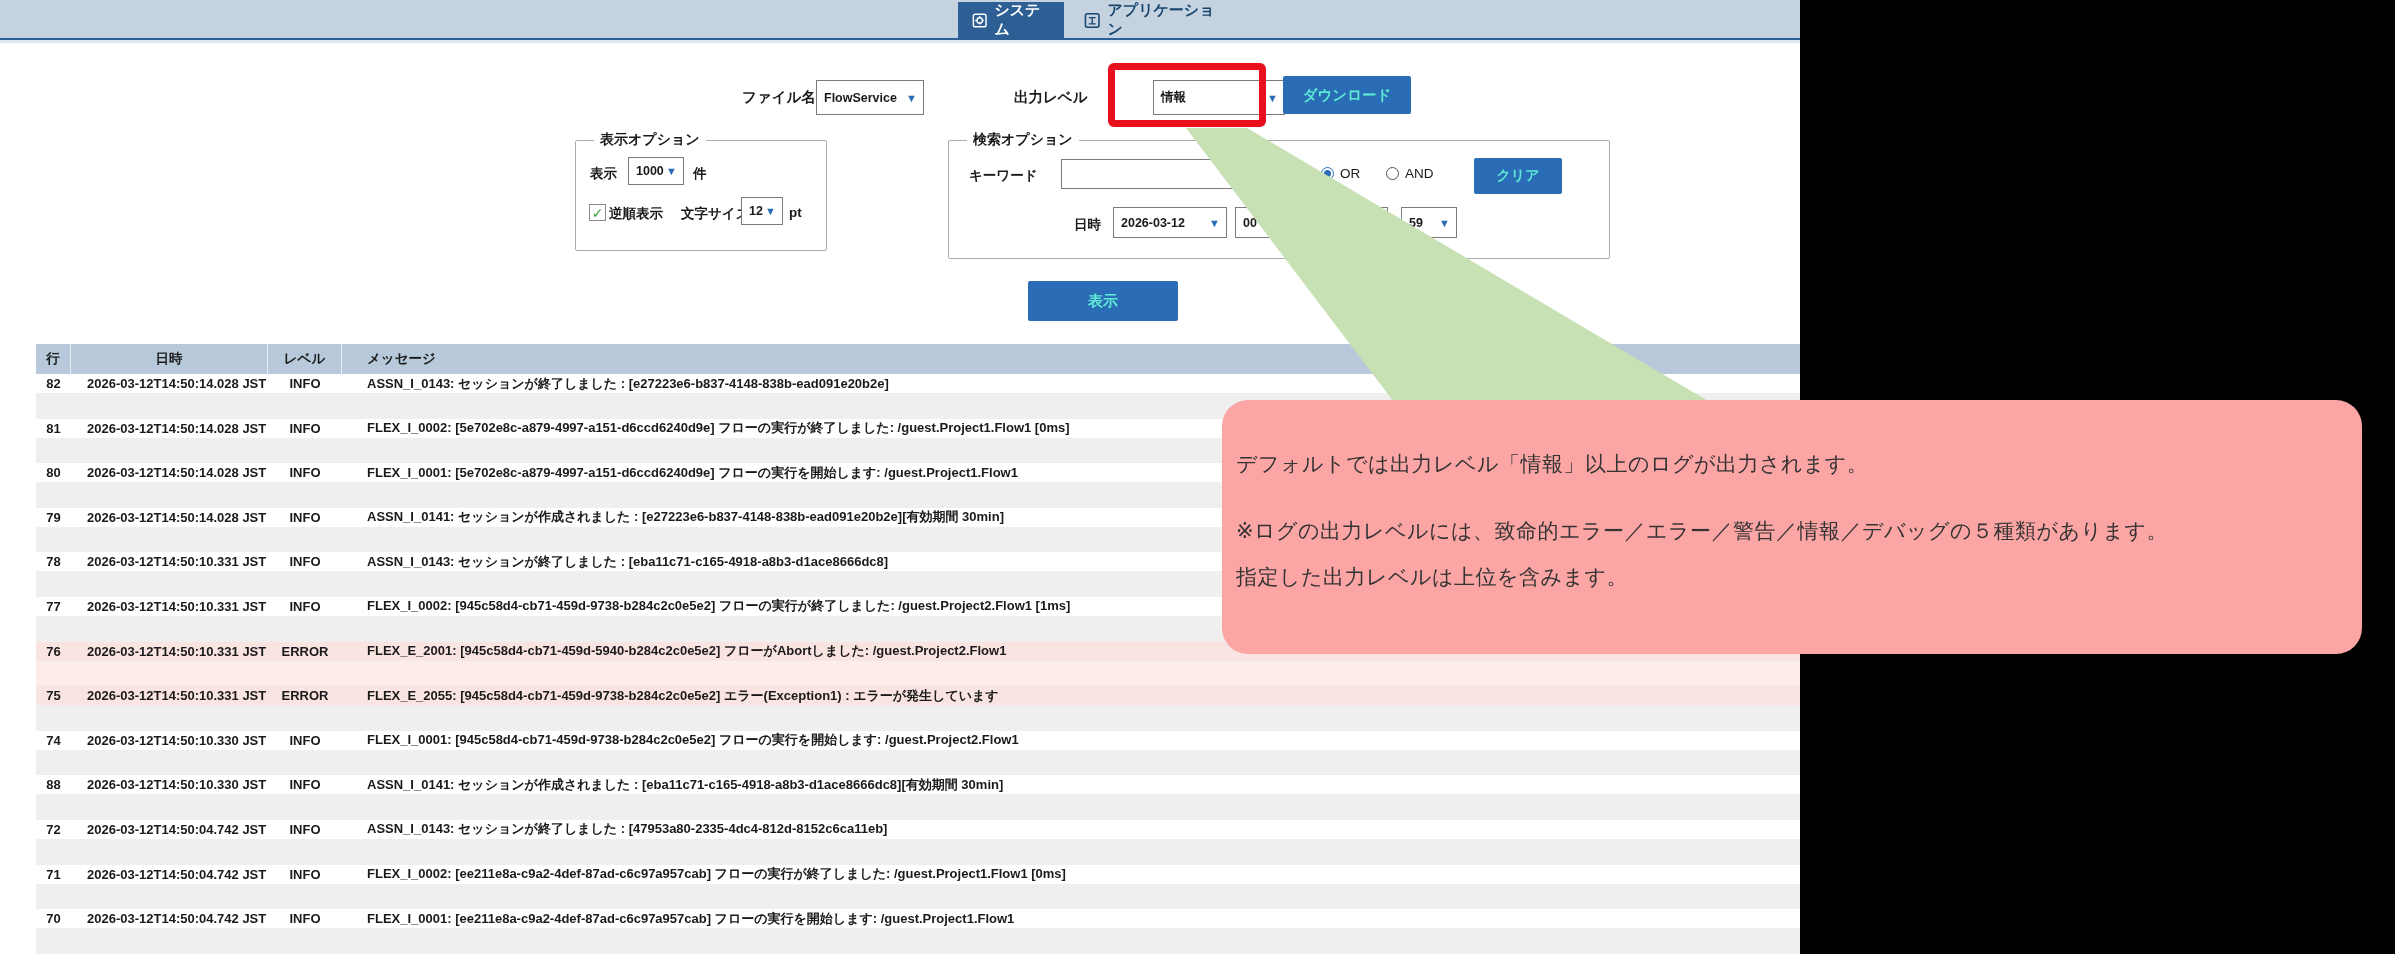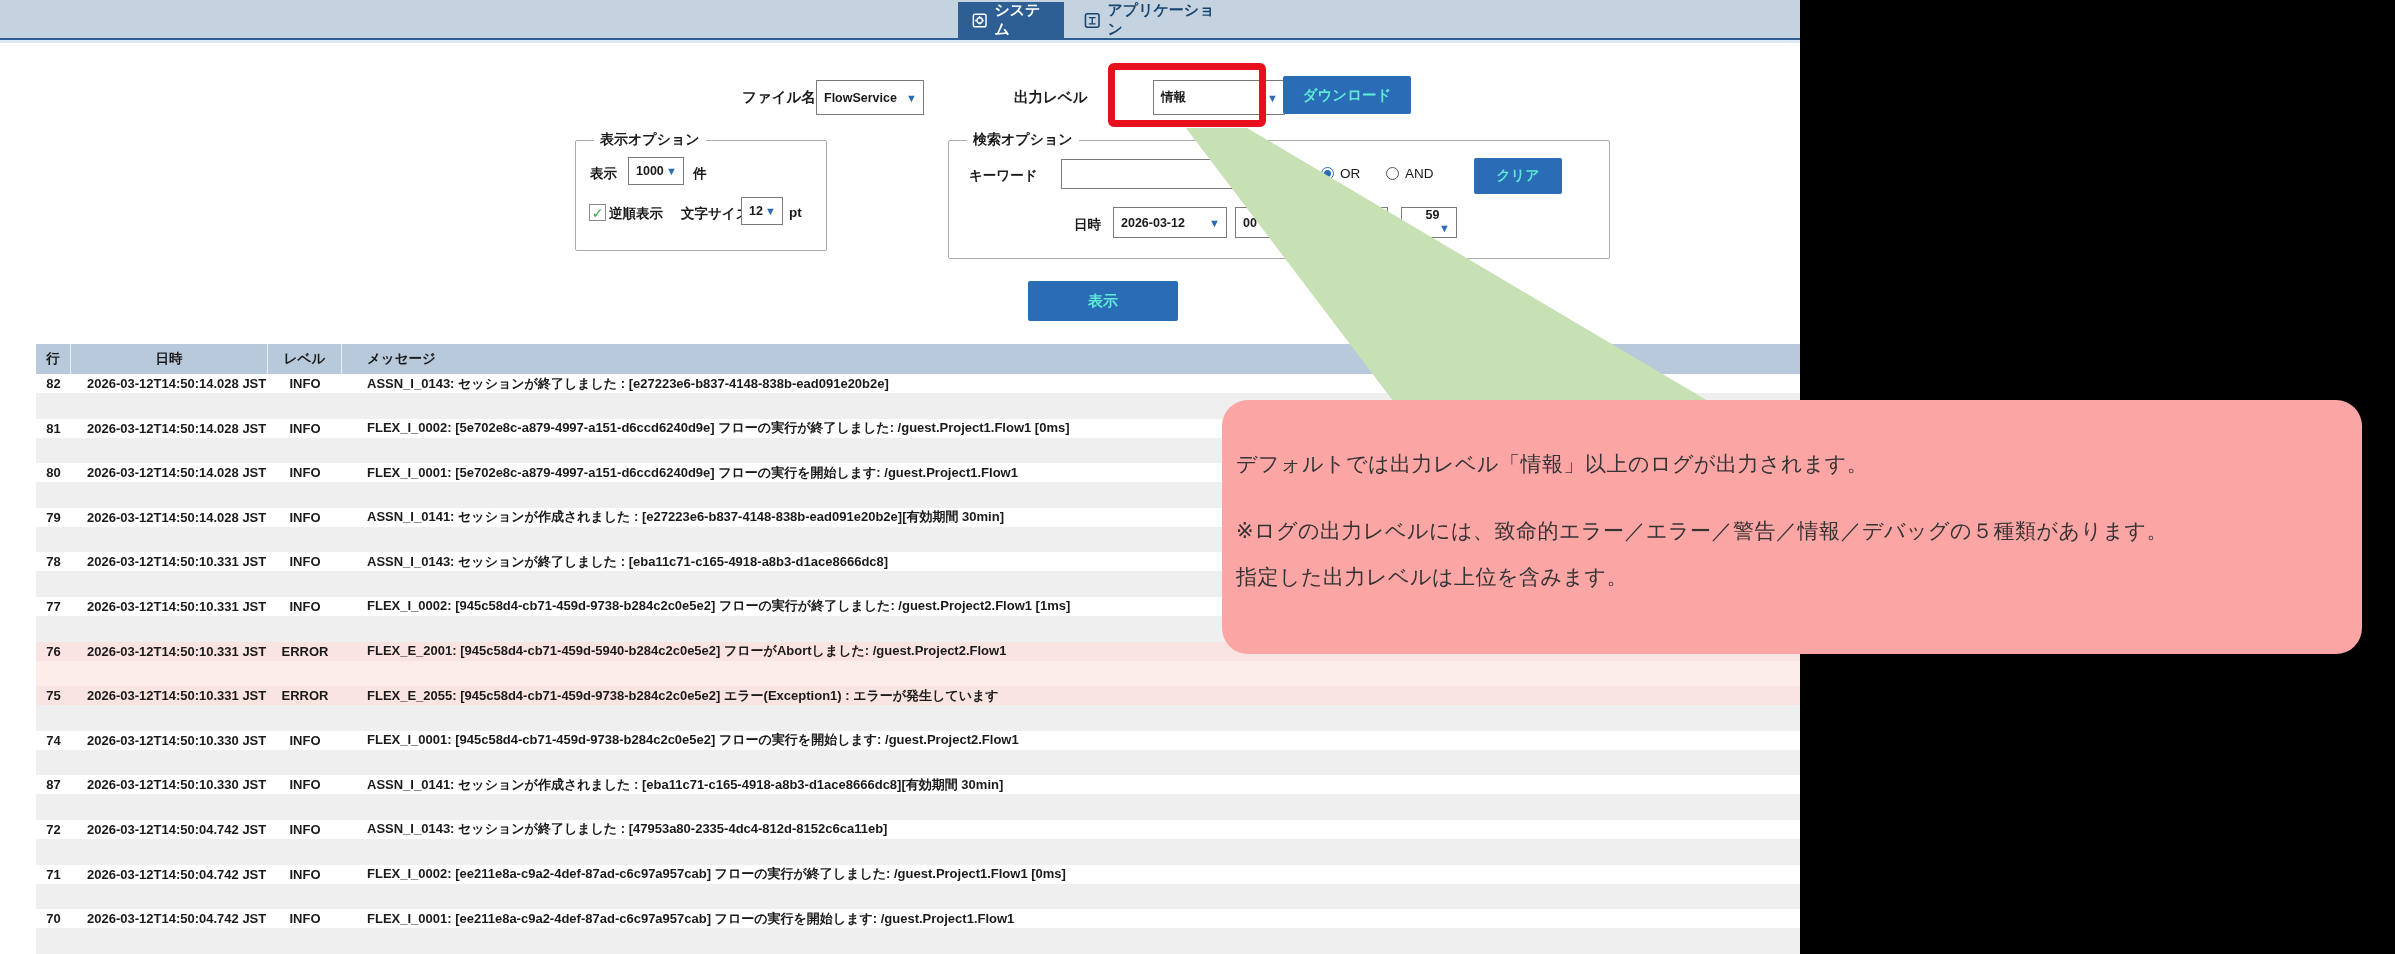--- a/index.html
+++ b/index.html
@@ -150,21 +150,21 @@
       <div class="select" style="left:286px;top:58px;width:52px;height:31px;">
         <span>00</span>
         <span class="arrow">▼</span>
       </div>
       <span class="colon" style="left:345px;top:66px;">:</span>
       <div class="select" style="left:356px;top:58px;width:52px;height:31px;">
         <span>00</span>
         <span class="arrow">▼</span>
       </div>
       <div class="select" style="left:395px;top:58px;width:44px;height:31px;"></div>
-      <div class="select" style="left:452px;top:58px;width:56px;height:31px;flex-direction:column;">
+      <div class="select" style="left:452px;top:58px;width:56px;height:31px;">
         <span>59</span>
         <span class="arrow">▼</span>
       </div>
     </div>
   </fieldset>
 
   <button class="btn" style="left:1028px;top:281px;width:150px;height:40px;font-size:15px;">表示</button>
 
   <div class="thead">
     <div class="th" style="width:35px;">行</div>
@@ -240,21 +240,21 @@
       <div class="row">
       <div class="row-inner">
         <span class="c-line">74</span>
         <span class="c-time">2026-03-12T14:50:10.330 JST</span>
         <span class="c-level">INFO</span>
         <span class="c-msg">FLEX_I_0001: [945c58d4-cb71-459d-9738-b284c2c0e5e2] フローの実行を開始します: /guest.Project2.Flow1</span>
       </div>
     </div>
       <div class="row">
       <div class="row-inner">
-        <span class="c-line">87</span>
+        <span class="c-line">88</span>
         <span class="c-time">2026-03-12T14:50:10.330 JST</span>
         <span class="c-level">INFO</span>
         <span class="c-msg">ASSN_I_0141: セッションが作成されました : [eba11c71-c165-4918-a8b3-d1ace8666dc8][有効期間 30min]</span>
       </div>
     </div>
       <div class="row">
       <div class="row-inner">
         <span class="c-line">72</span>
         <span class="c-time">2026-03-12T14:50:04.742 JST</span>
         <span class="c-level">INFO</span>

